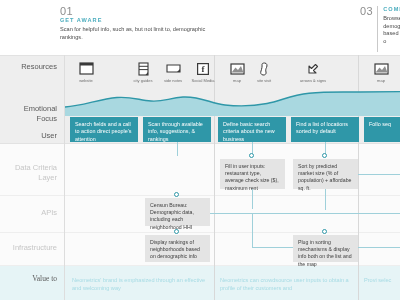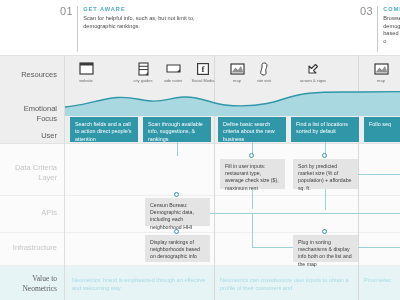--- a/index.html
+++ b/index.html
@@ -87,21 +87,21 @@
   <div class="rowline rowline-faint" style="top:265px;"></div>
 
   <div class="sb-div" style="top:55px;height:245px;"></div>
 
   <div class="vdiv" style="left:214px;top:0;height:300px;"></div>
   <div class="vdiv" style="left:358px;top:0;height:300px;"></div>
   <div class="vdiv" style="left:64px;top:0;height:55px;background:#ffffff;"></div>
 
   <div class="header">
 
-    <div class="phase" style="left:60px;width:150px;">
+    <div class="phase" style="left:60px;width:150px;flex-direction:column;">
       <div class="phase-num">01</div>
       <div class="phase-bar"></div>
       <div class="phase-txt">
         <div class="phase-title">GET AWARE</div>
         <div class="phase-desc">Scan for helpful info, such as, but not limit to, demographic rankings.</div>
       </div>
     </div>
 
 
     <div class="phase clip" style="left:360px;width:42px;">
@@ -109,21 +109,21 @@
       <div class="phase-bar"></div>
       <div class="phase-txt" style="width:24px;">
         <div class="phase-title">COMPA</div>
         <div class="phase-desc">Browse</div>
         <div class="phase-desc">demogr</div>
         <div class="phase-desc">based o</div>
       </div>
     </div>
   </div>
 
-  <div class="sidebar-cell sb-dark" style="top:70px;">
+  <div class="sidebar-cell sb-dark" style="top:62px;">
     <span>Resources</span>
   </div>
 
   <div class="sidebar-cell sb-dark" style="top:104px;">
     <div>Emotional</div>
     <div>Focus</div>
   </div>
 
   <div class="sidebar-cell sb-dark" style="top:131px;">
     <div>User</div>
@@ -137,21 +137,20 @@
   <div class="sidebar-cell sb-faint" style="top:208px;">
     <span>APIs</span>
   </div>
 
   <div class="sidebar-cell sb-faint" style="top:243px;">
     <span>Infrastructure</span>
   </div>
 
   <div class="sidebar-cell sb-value" style="top:274px;font-family:Liberation Serif, serif;">
     <div>Value to</div>
-    <div>Neometrics</div>
   </div>
 
   <div class="icon-wrap" style="left:69px;top:60px;">
     <div class="icon-glyph">
       <svg width="15" height="13" viewBox="0 0 15 13">
           <rect x="1" y="1" width="13" height="11" fill="#fff" stroke="#3a3a3a" stroke-width="1.2"></rect>
           <rect x="1" y="1" width="13" height="2.5" fill="#3a3a3a"></rect>
         </svg>
     </div>
     <div class="icon-lbl">website</div>

